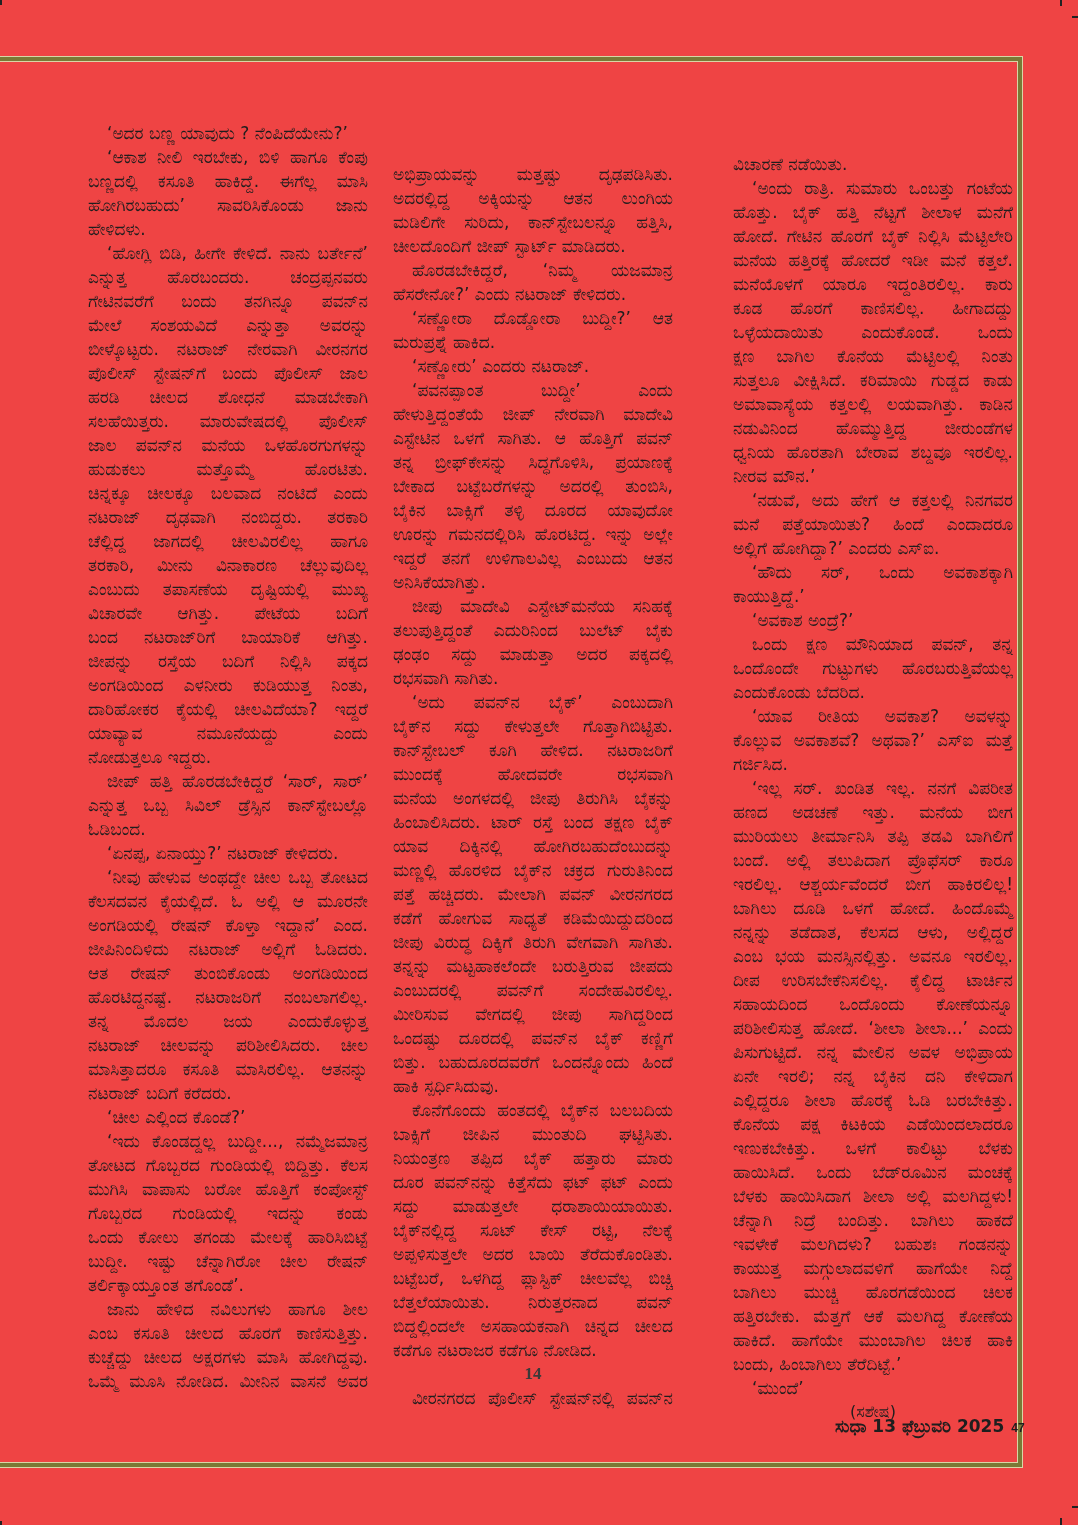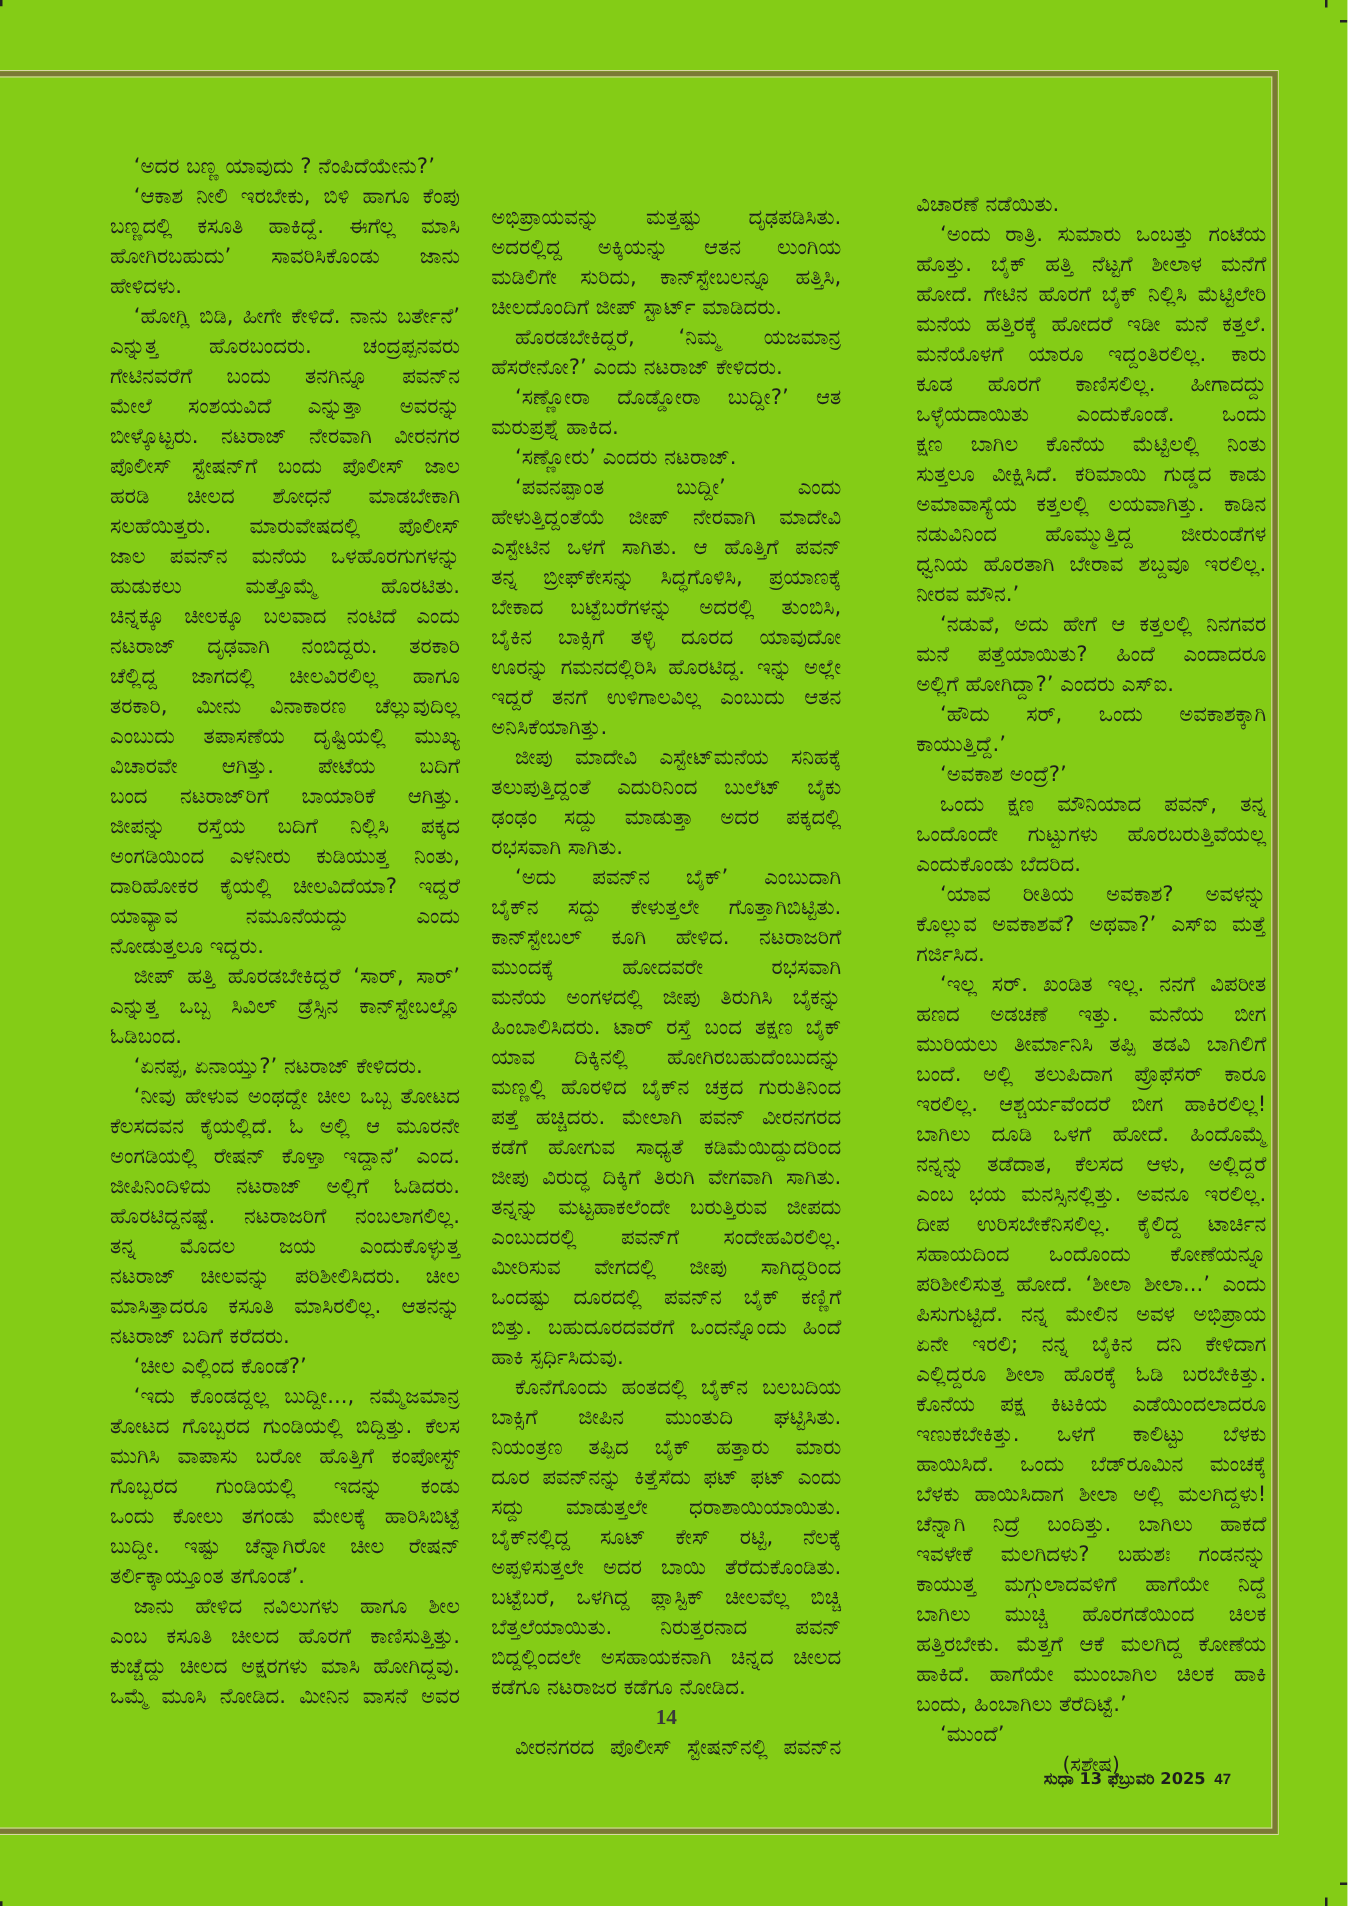--- a/index.html
+++ b/index.html
@@ -1,20 +1,20 @@
 <!DOCTYPE html>
 <html><head>
 <meta charset="utf-8">
 <style>
   html, body { margin: 0; padding: 0; background: #ffffff; }
   .page {
     position: relative;
     width: 1078px;
     height: 1525px;
-    background: #84cc16;
+    background: #ef4444;
     overflow: hidden;
     font-family: "DejaVu Sans", sans-serif;
   }
   .frame {
     position: absolute;
     left: -20px;
     top: 57px;
     width: 1042px;
     height: 1410px;
     box-sizing: border-box;
@@ -64,21 +64,21 @@
     position: absolute;
     left: 835px;
     top: 1416px;
     display: flex;
     align-items: baseline;
     gap: 7px;
     color: #1e1e1e;
   }
   .footer .issue {
     font-family: "DejaVu Sans", sans-serif;
-    font-size: 13px;
+    font-size: 17px;
     font-weight: bold;
   }
   .footer .pno {
     font-family: "Liberation Sans", sans-serif;
     font-size: 12px;
     font-weight: bold;
   }
 </style>
 </head>
 <body>
@@ -133,20 +133,21 @@
         <div class="line last">ಓಡಿಬಂದ.</div>
       </div>
       <div class="para">
         <div class="line first last">‘ಏನಪ್ಪ, ಏನಾಯ್ತು?’ ನಟರಾಜ್ ಕೇಳಿದರು.</div>
       </div>
       <div class="para">
         <div class="line first">‘ನೀವು ಹೇಳುವ ಅಂಥದ್ದೇ ಚೀಲ ಒಬ್ಬ ತೋಟದ</div>
         <div class="line">ಕೆಲಸದವನ ಕೈಯಲ್ಲಿದೆ. ಓ ಅಲ್ಲಿ ಆ ಮೂರನೇ</div>
         <div class="line">ಅಂಗಡಿಯಲ್ಲಿ ರೇಷನ್ ಕೊಳ್ತಾ ಇದ್ದಾನೆ’ ಎಂದ.</div>
         <div class="line">ಜೀಪಿನಿಂದಿಳಿದು ನಟರಾಜ್ ಅಲ್ಲಿಗೆ ಓಡಿದರು.</div>
+        <div class="line">ಆತ ರೇಷನ್ ತುಂಬಿಕೊಂಡು ಅಂಗಡಿಯಿಂದ</div>
         <div class="line">ಹೊರಟಿದ್ದನಷ್ಟೆ. ನಟರಾಜರಿಗೆ ನಂಬಲಾಗಲಿಲ್ಲ.</div>
         <div class="line">ತನ್ನ ಮೊದಲ ಜಯ ಎಂದುಕೊಳ್ಳುತ್ತ</div>
         <div class="line">ನಟರಾಜ್ ಚೀಲವನ್ನು ಪರಿಶೀಲಿಸಿದರು. ಚೀಲ</div>
         <div class="line">ಮಾಸಿತ್ತಾದರೂ ಕಸೂತಿ ಮಾಸಿರಲಿಲ್ಲ. ಆತನನ್ನು</div>
         <div class="line last">ನಟರಾಜ್ ಬದಿಗೆ ಕರೆದರು.</div>
       </div>
       <div class="para">
         <div class="line first last">‘ಚೀಲ ಎಲ್ಲಿಂದ ಕೊಂಡೆ?’</div>
       </div>
       <div class="para">

